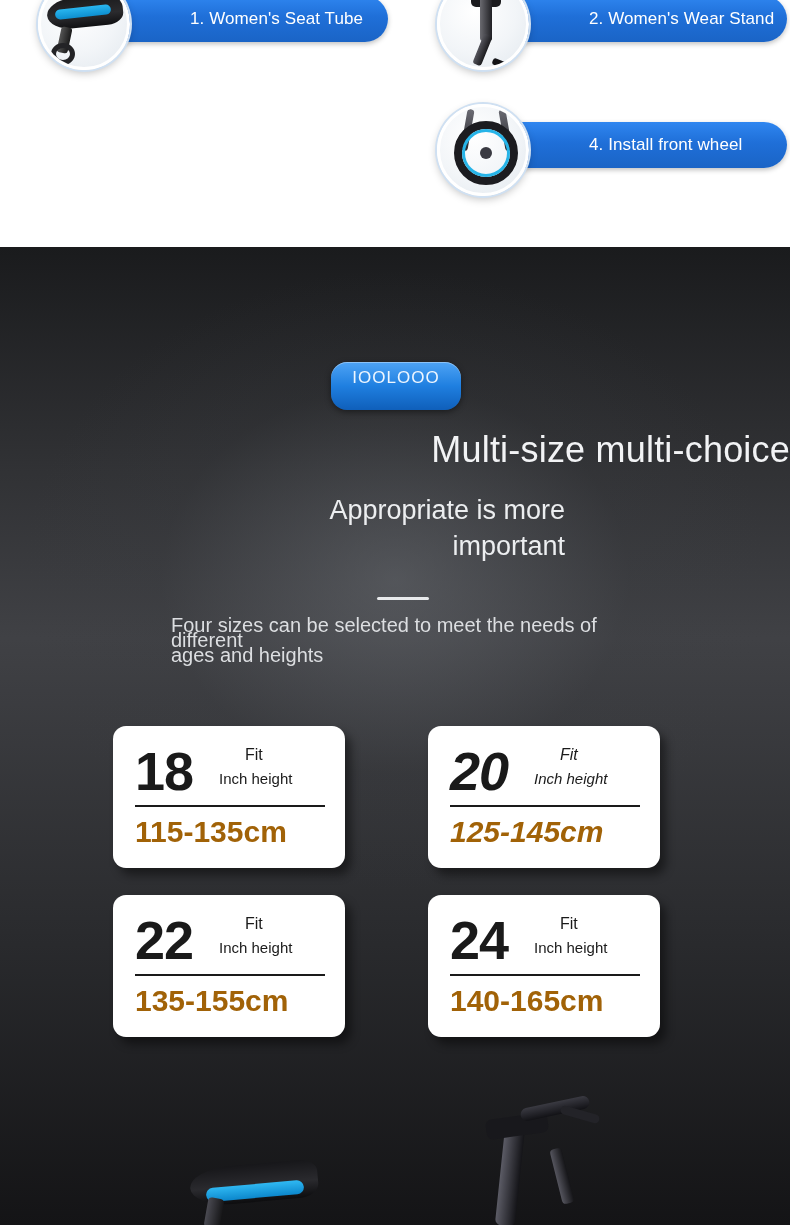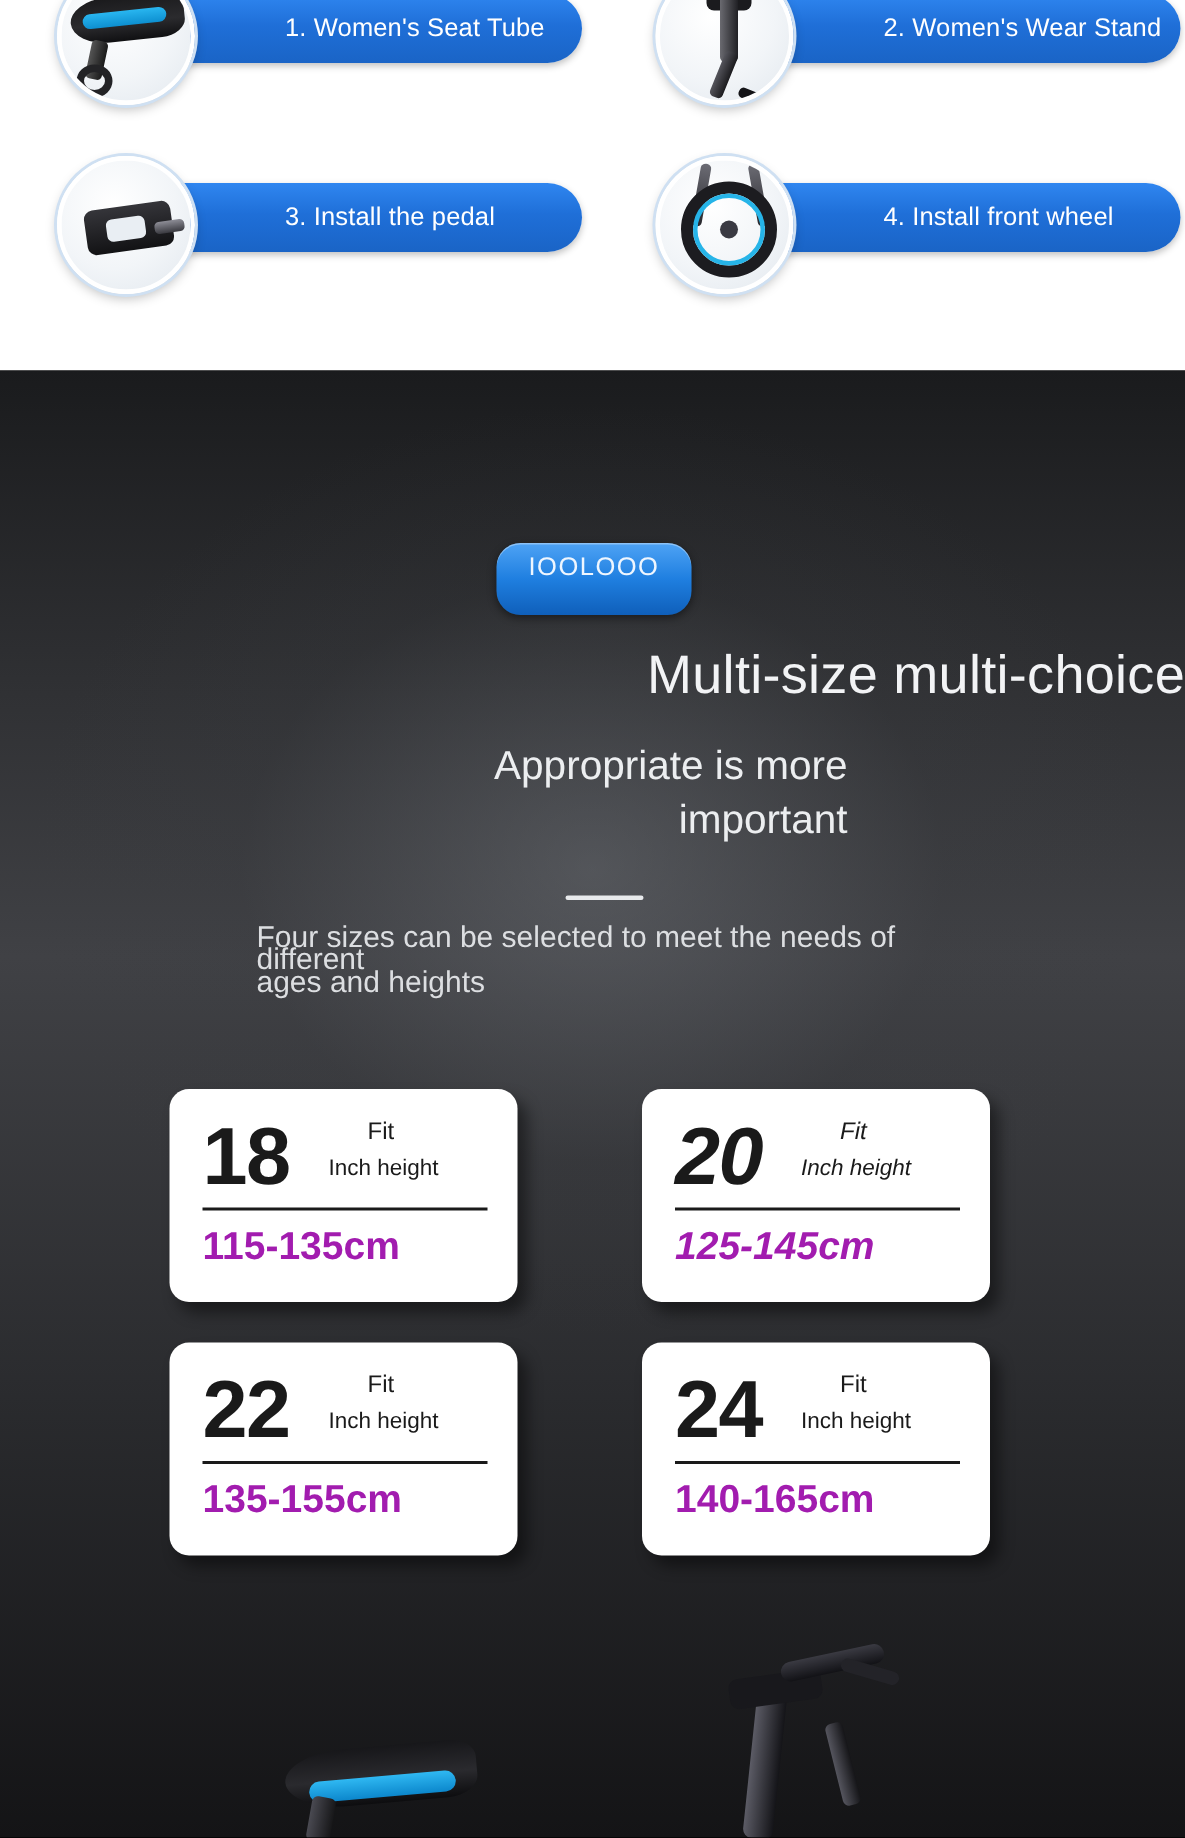--- a/index.html
+++ b/index.html
@@ -274,23 +274,23 @@
   }
   .card-line {
     position: absolute;
     left: 22px; top: 79px;
     width: 190px; height: 2px;
     background: #1a1a1a;
   }
   .card-range {
     position: absolute;
     left: 22px; top: 89px;
-    font-size: 26px;
+    font-size: 30px;
     font-weight: bold;
-    color: #a21caf;
+    color: #a16207;
   }
 
   
   .bike-art { position:absolute; left:0; top:845px; width:790px; height:133px; }
   .b-saddle {
     position:absolute; left:190px; top:72px;
     width:128px; height:38px;
     background: linear-gradient(to bottom,#17171a 0%,#2a2a2e 55%,#0d0d0f 100%);
     border-radius: 60px 26px 30px 60px / 28px 18px 20px 28px;
     transform: rotate(-5deg);
@@ -371,32 +371,20 @@
       <div class="step-photo">
         <div class="photo-inner">
           <div class="ks-head"></div>
           <div class="ks-post"></div>
           <div class="ks-leg"></div>
           <div class="ks-foot"></div>
         </div>
       </div>
     </div>
 
-    <div class="step" style="left:38px; top:104px;">
-      <div class="step-bar">
-        <div class="step-bar-label">3. Install the pedal</div>
-      </div>
-      <div class="step-photo">
-        <div class="photo-inner">
-          <div class="pedal-body"></div>
-          <div class="pedal-hole"></div>
-          <div class="pedal-axle"></div>
-        </div>
-      </div>
-    </div>
 
     <div class="step" style="left:437px; top:104px;">
       <div class="step-bar">
         <div class="step-bar-label">4. Install front wheel</div>
       </div>
       <div class="step-photo">
         <div class="photo-inner">
           <div class="wheel-fork-l"></div>
           <div class="wheel-fork-r"></div>
           <div class="wheel-tire"></div>

